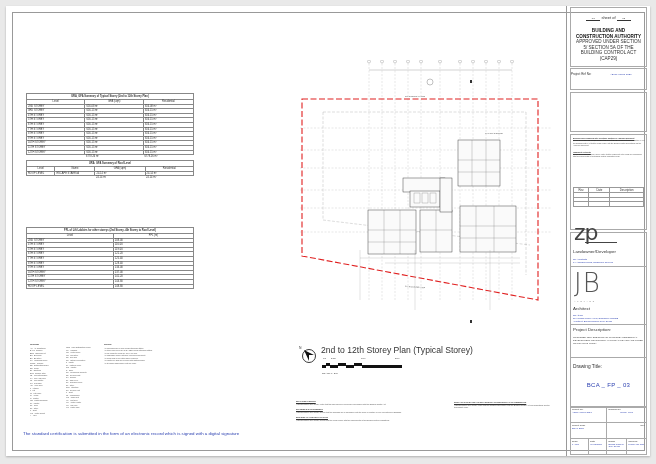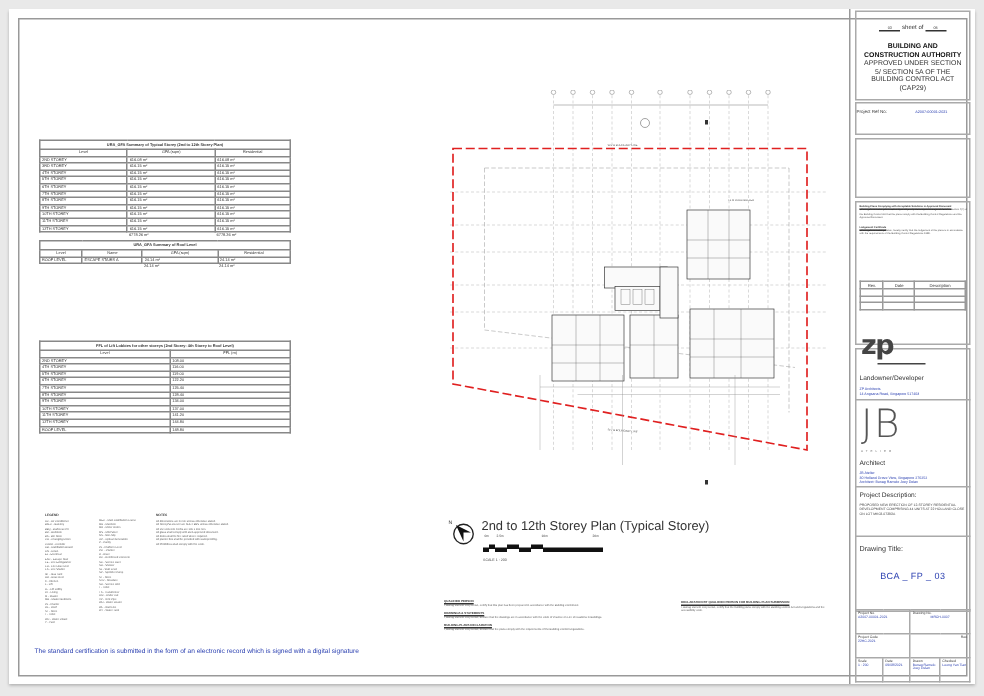--- a/index.html
+++ b/index.html
@@ -41,21 +41,21 @@
   .sheet-of { position: absolute; left: 3px; top: 9px; width: 77px; text-align: center; font-size: 4px; color: #333; }
   .sheet-of .u { display: inline-block; border-bottom: 0.5px solid #333; width: 14px; text-align: center; font-size: 2.5px; }
   .bca { position: absolute; left: 3px; top: 22px; width: 77px; text-align: center; font-size: 4.6px; line-height: 5.6px; color: #333; }
   .bca b { font-weight: bold; color: #111; }
   .proj-ref { position: absolute; left: 4px; top: 66px; font-size: 3px; color: #333; }
   .proj-ref span.v { color: #2a3fb0; margin-left: 18px; font-size: 2.5px; }
   .small-notes { position: absolute; left: 6px; font-size: 1.7px; color: #555; line-height: 2.4px; width: 72px; }
   .small-notes .h { font-weight: bold; text-decoration: underline; color: #333; }
   .rev-table { position: absolute; left: 6px; top: 181px; width: 71px; border-collapse: collapse; font-size: 2.8px; }
   .rev-table td { border: 0.4px solid #999; height: 4.5px; text-align: center; color: #333; }
-  .logo-zp { position: absolute; left: 7px; top: 214px; font-size: 18px; font-weight: 700; color: #444; letter-spacing: -1px; font-family: "DejaVu Sans", sans-serif; }
+  .logo-zp { position: absolute; left: 7px; top: 214px; font-size: 22px; font-weight: 400; color: #444; letter-spacing: -1px; font-family: "DejaVu Sans", sans-serif; }
   .zp-line { position: absolute; left: 18px; top: 236px; width: 32px; border-top: 0.5px solid #444; }
   .role-label { position: absolute; left: 6px; font-size: 4.4px; color: #333; }
   .blue-text { position: absolute; left: 6px; font-size: 2.4px; color: #2a3fb0; line-height: 3.1px; }
   .logo-jb { position: absolute; left: 7px; top: 262px; font-size: 26px; font-weight: 200; color: #555; font-family: "DejaVu Sans", sans-serif; letter-spacing: 1px; }
   .atelier { position: absolute; left: 7px; top: 294px; font-size: 2px; letter-spacing: 2px; color: #777; }
   .proj-desc-text { position: absolute; left: 6px; top: 330px; font-size: 2.3px; color: #444; width: 72px; line-height: 3px; }
   .draw-title-label { position: absolute; left: 6px; top: 358px; font-size: 4.8px; color: #333; }
   .draw-title-val { position: absolute; left: 3px; top: 376px; width: 77px; text-align: center; font-size: 6px; color: #2a3fb0; letter-spacing: 0.3px; }
   .grid-tb { position: absolute; left: 3px; top: 400px; width: 77px; border-collapse: collapse; font-size: 2.3px; }
   .grid-tb td { border: 0.4px solid #aaa; vertical-align: top; padding: 0.5px 1px; color: #333; }

